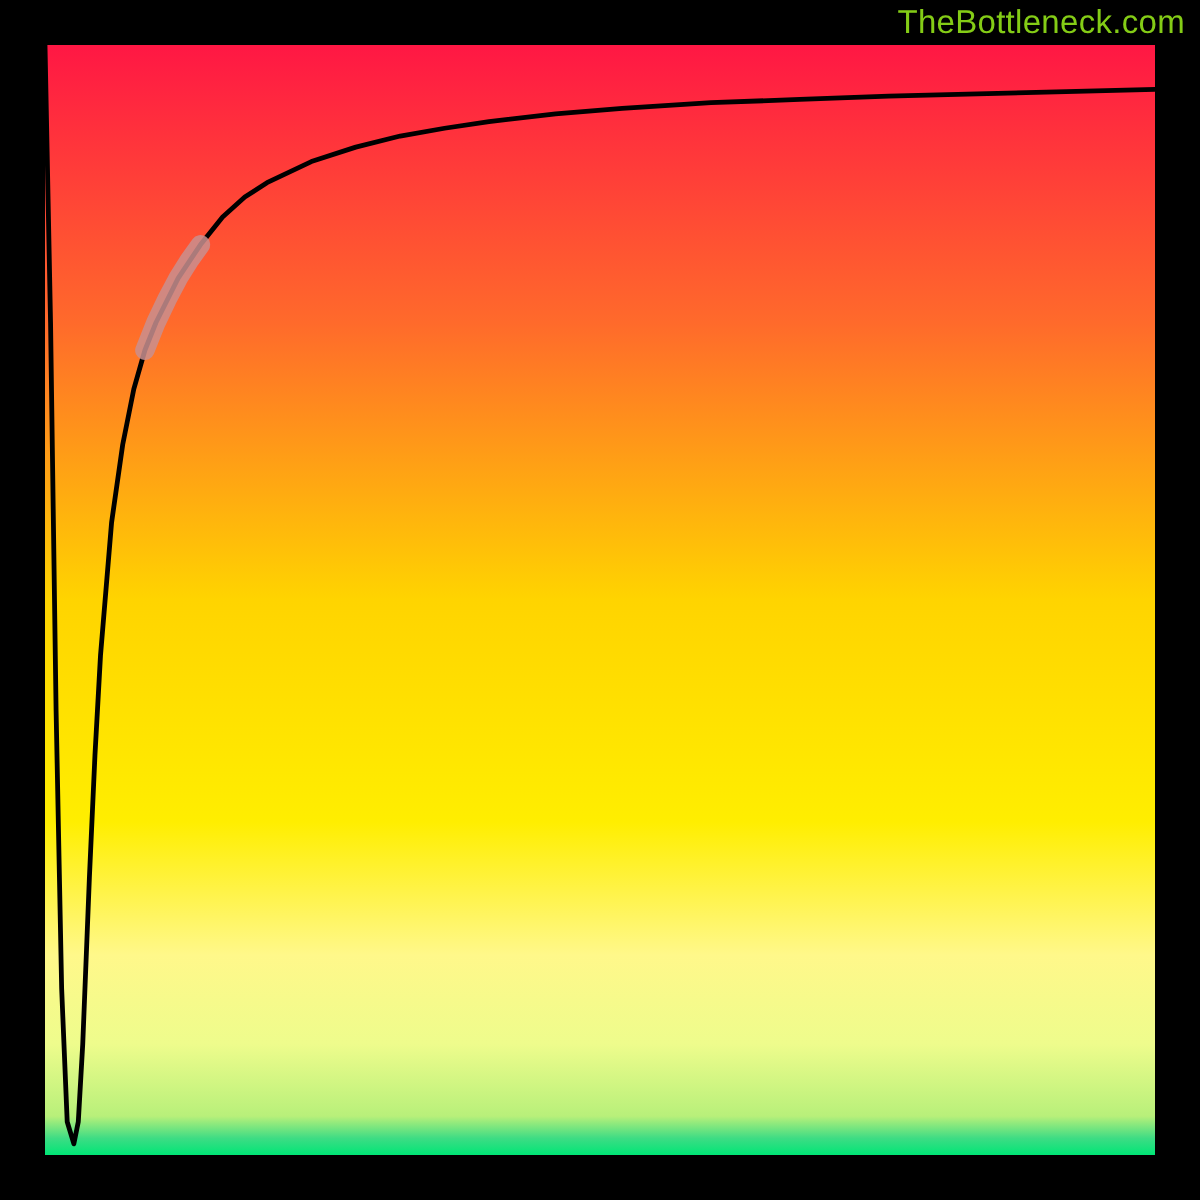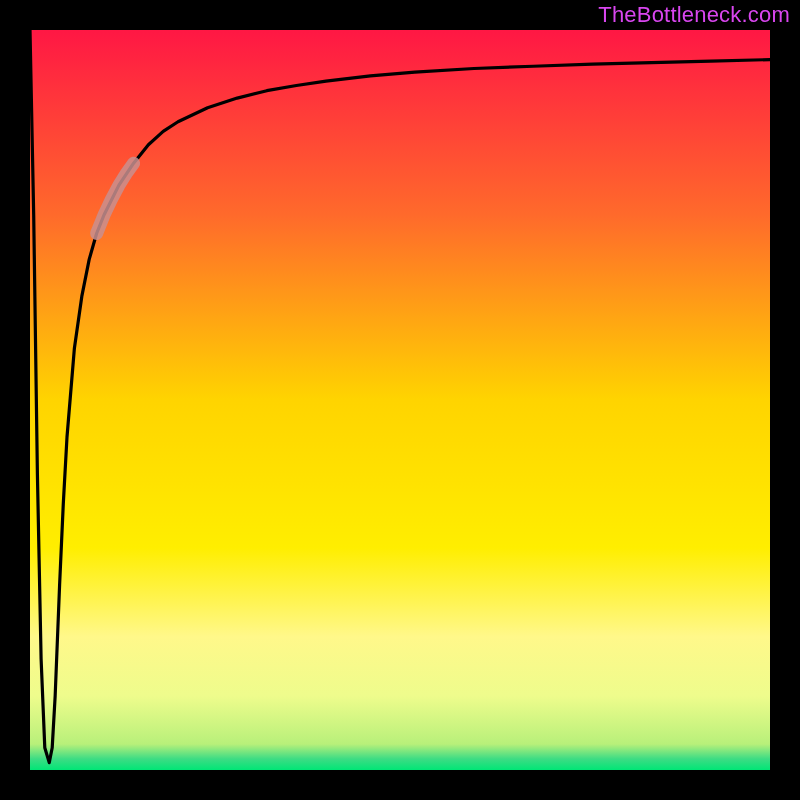--- a/index.html
+++ b/index.html
@@ -13,21 +13,21 @@
   .frame {
     position: relative;
     width: 800px;
     height: 800px;
     background: #000;
   }
   .watermark {
     position: absolute;
     top: 2px;
     right: 10px;
-    color: #d946ef;
+    color: #84cc16;
     font-size: 22px;
     font-weight: 500;
     letter-spacing: 0.2px;
     z-index: 5;
   }
   .plot-wrap {
     position: absolute;
     left: 30px;
     top: 30px;
     width: 740px;

